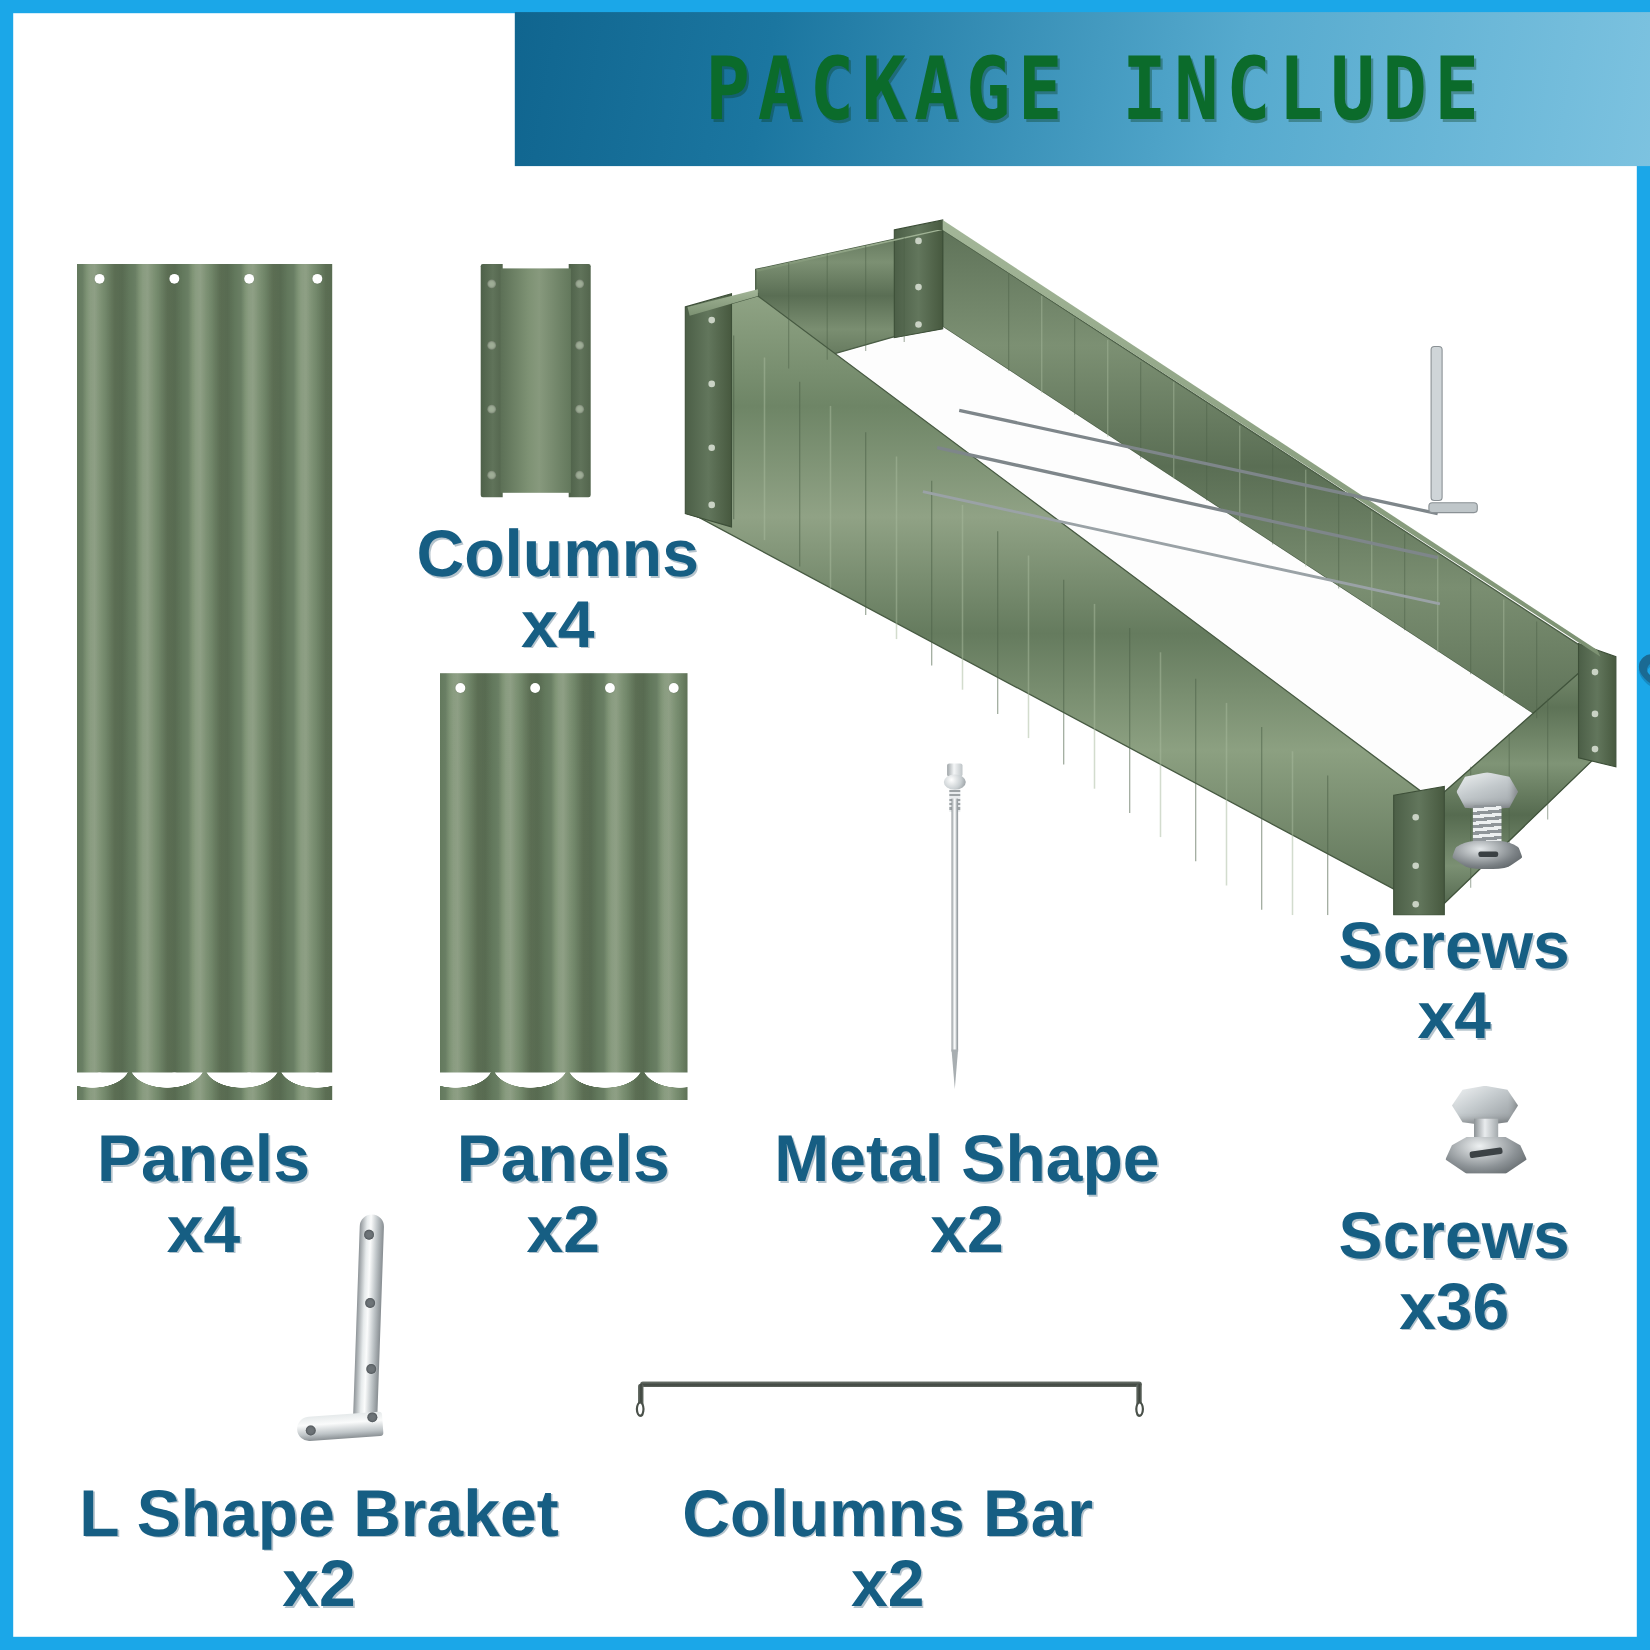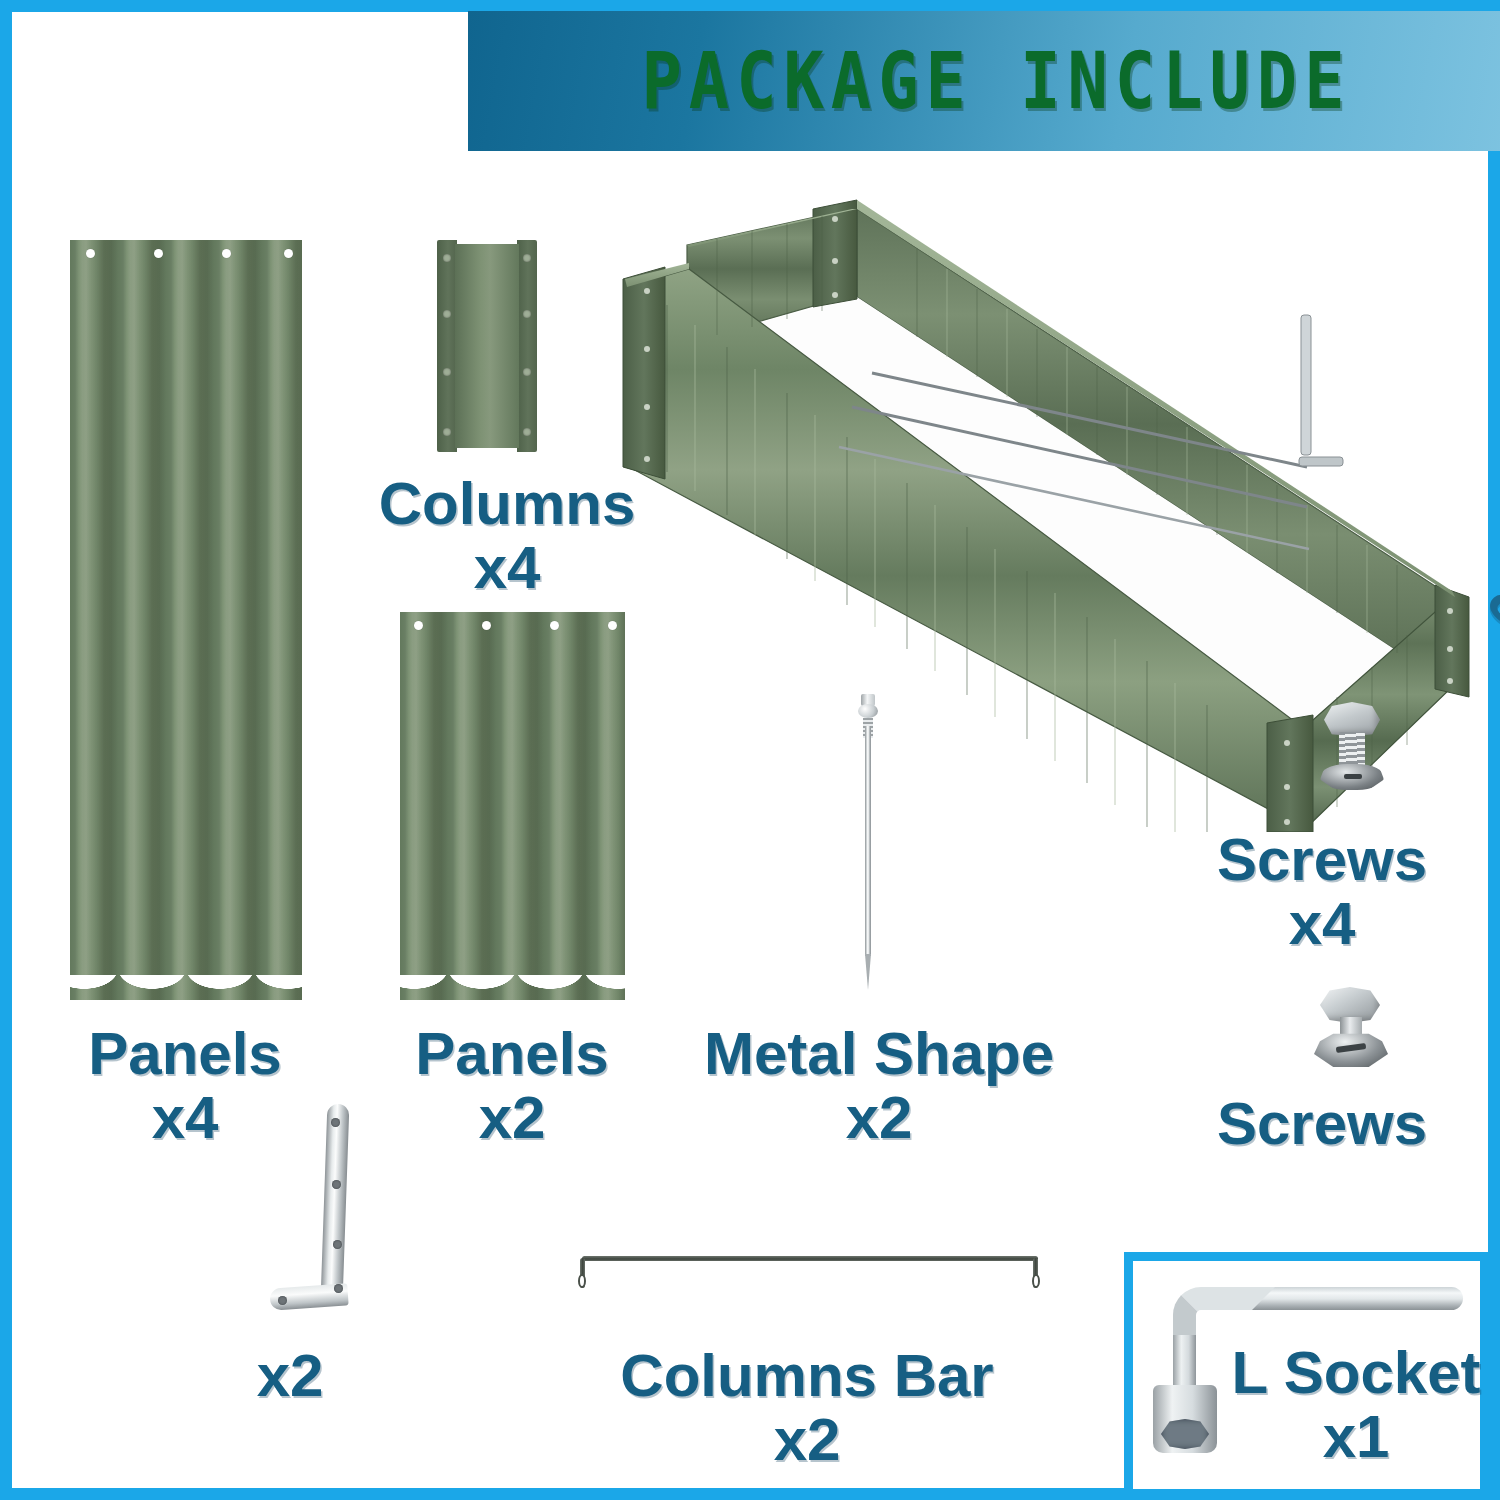--- a/index.html
+++ b/index.html
@@ -522,54 +522,43 @@
   </div>
 
   <div class="nutbolt" style="left:1300px;top:975px">
     <span class="nut"></span>
     <span class="stem"></span>
     <span class="flange"></span>
     <span class="slot"></span>
   </div>
   <div class="part-label" style="left:1160px;top:1080px;width:300px;">
     <span>Screws</span>
+    <span class="qty">x36</span>
   </div>
 
   <div id="bracket-part">
     <span class="vert"></span>
     <span class="horiz"></span>
     <span class="bhole" style="left:67px;top:14px"></span>
     <span class="bhole" style="left:68px;top:76px"></span>
     <span class="bhole" style="left:69px;top:136px"></span>
     <span class="bhole" style="left:70px;top:180px"></span>
     <span class="bhole" style="left:14px;top:192px"></span>
   </div>
   <div class="part-label" style="left:28px;top:1332px;width:500px;">
+    <span>L Shape Braket</span>
     <span class="qty">x2</span>
   </div>
 
   <div id="supportbar-part">
     <span class="bar"></span>
     <span class="end l"></span>
     <span class="end r"></span>
     <span class="eye" style="left:4px;top:24px"></span>
     <span class="eye" style="right:4px;top:24px"></span>
   </div>
   <div class="part-label" style="left:560px;top:1332px;width:470px;">
     <span>Columns Bar</span>
     <span class="qty">x2</span>
   </div>
 
-  <div id="socket-box">
-    <div id="socket-wrench">
-      <span class="arm"></span>
-      <span class="bend"></span>
-      <span class="shaftv"></span>
-      <span class="socket"></span>
-      <span class="hex"></span>
-    </div>
-    <div class="part-label" style="left:98px;top:80px;width:250px;">
-      <span>L Socket</span>
-      <span class="qty">x1</span>
-    </div>
-  </div>
 
 </div>
 
 </body></html>

